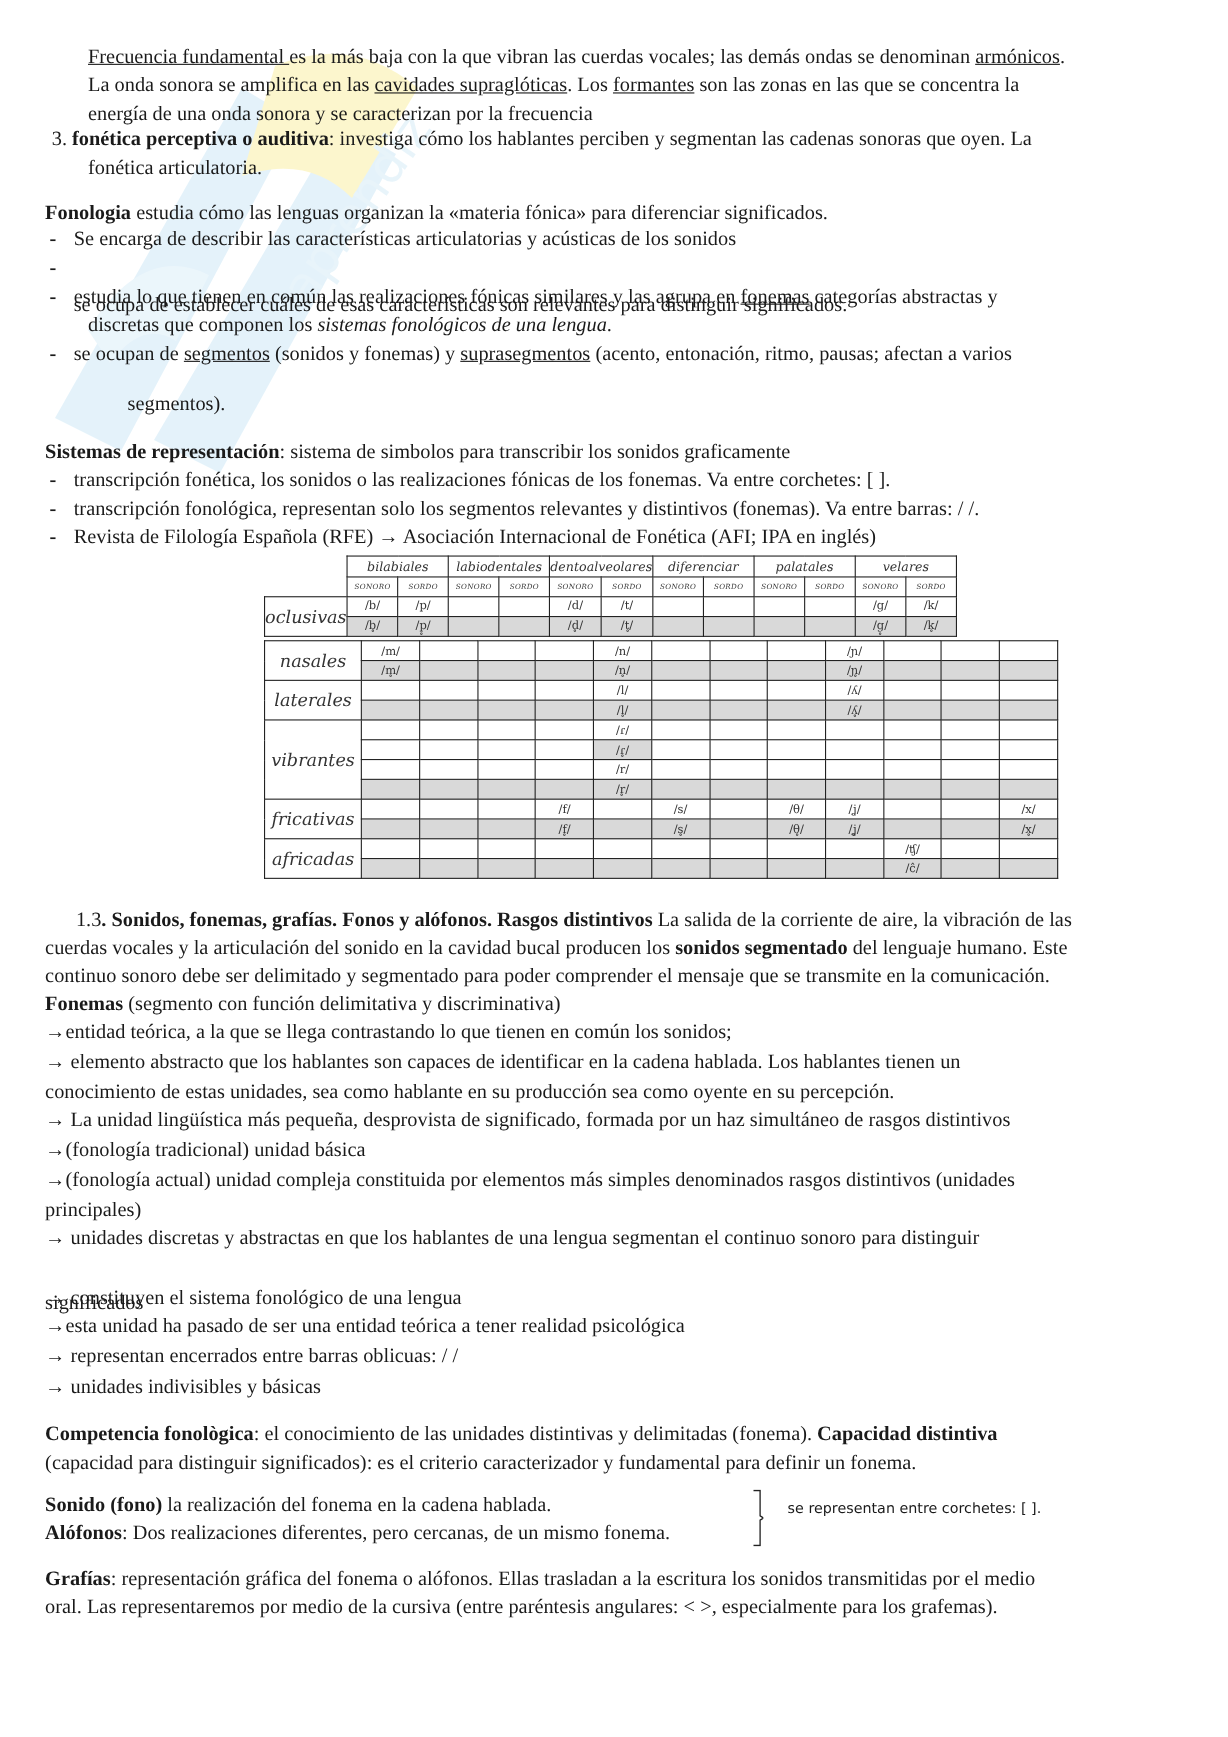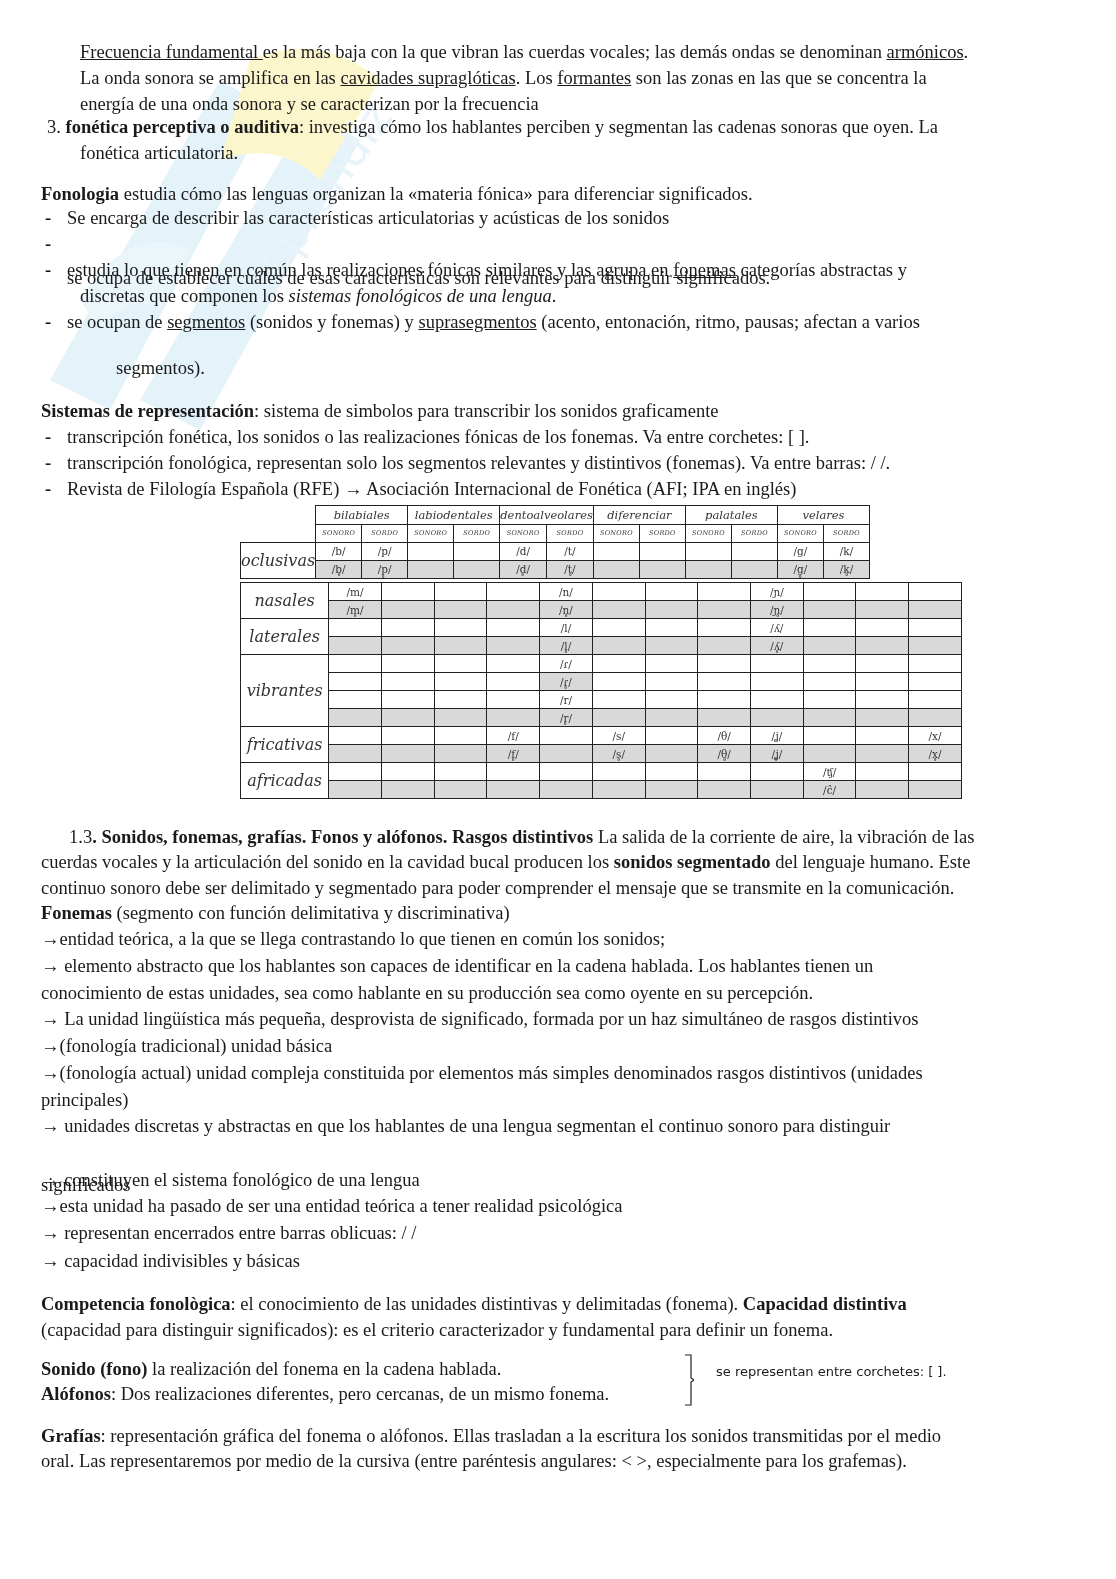--- a/index.html
+++ b/index.html
@@ -310,21 +310,21 @@
   <div class="ln" style="left:41px; top:980px;">conocimiento de estas unidades, sea como hablante en su producción sea como oyente en su percepción.</div>
   <div class="ln" style="left:41px; top:1006px;">→ La unidad lingüística más pequeña, desprovista de significado, formada por un haz simultáneo de rasgos distintivos</div>
   <div class="ln" style="left:41px; top:1033px;">→(fonología tradicional) unidad básica</div>
   <div class="ln" style="left:41px; top:1060px;">→(fonología actual) unidad compleja constituida por elementos más simples denominados rasgos distintivos (unidades</div>
   <div class="ln" style="left:41px; top:1087px;">principales)</div>
   <div class="ln" style="left:41px; top:1113px;">→ unidades discretas y abstractas en que los hablantes de una lengua segmentan el continuo sonoro para distinguir</div>
   <div class="ln" style="left:41px; top:1140px;margin-top:32px;">significados</div>
   <div class="ln" style="left:41px; top:1167px;">→ constituyen el sistema fonológico de una lengua</div>
   <div class="ln" style="left:41px; top:1193px;">→esta unidad ha pasado de ser una entidad teórica a tener realidad psicológica</div>
   <div class="ln" style="left:41px; top:1220px;">→ representan encerrados entre barras oblicuas: / /</div>
-  <div class="ln" style="left:41px; top:1248px;">→ capacidad indivisibles y básicas</div>
+  <div class="ln" style="left:41px; top:1248px;">→ unidades indivisibles y básicas</div>
 
   <div class="ln" style="left:41px; top:1291px;"><span class="b">Competencia fonològica</span><span>: el conocimiento de las unidades distintivas y delimitadas (fonema). </span><span class="b">Capacidad distintiva</span></div>
   <div class="ln" style="left:41px; top:1317px;">(capacidad para distinguir significados): es el criterio caracterizador y fundamental para definir un fonema.</div>
 
   <div class="ln" style="left:41px; top:1356px;"><span class="b">Sonido</span><span class="b"> (fono)</span><span> la realización del fonema en la cadena hablada.</span></div>
   <div class="ln" style="left:41px; top:1381px;"><span class="b">Alófonos</span><span>: Dos realizaciones diferentes, pero cercanas, de un mismo fonema.</span></div>
   <svg class="bracket" viewBox="0 0 10 52">
     <path d="M1 1 L7 1 L7 24 L10 26 L7 28 L7 51 L1 51" fill="none" stroke="#222" stroke-width="1.2"></path>
   </svg>
   <div class="side">se representan entre corchetes: [ ].</div>

